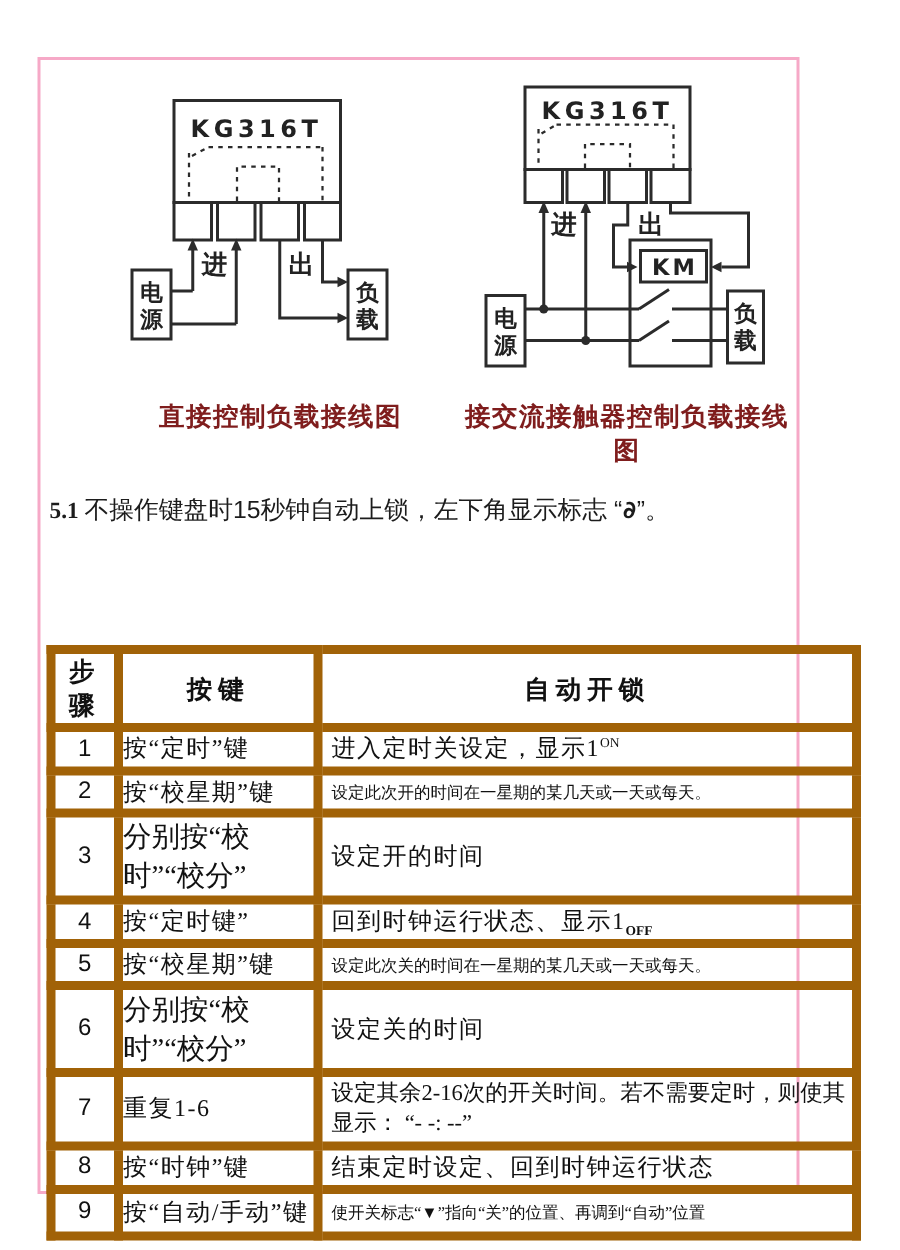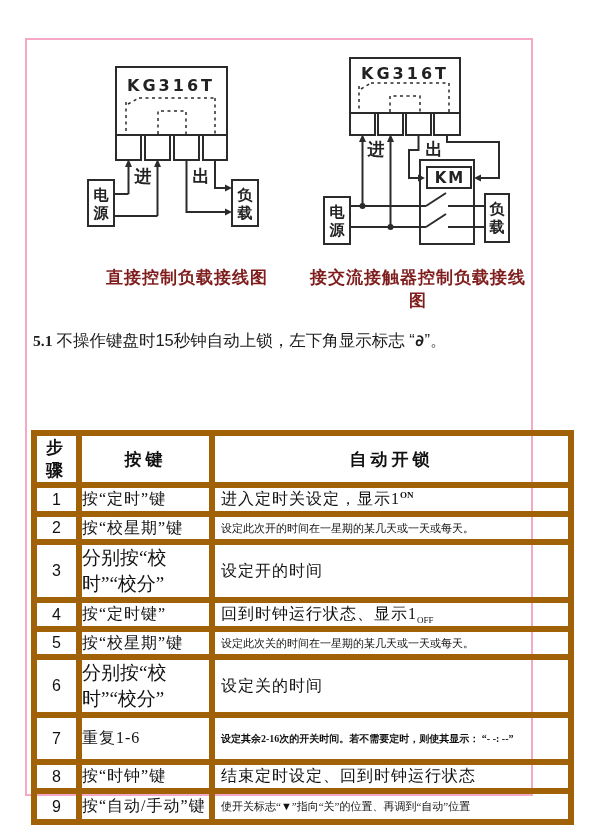--- a/index.html
+++ b/index.html
@@ -32,25 +32,25 @@
   .steps th, .steps td { border:6px solid #a16207; }
   .steps th { height:27px; font-size:17px; font-weight:bold; letter-spacing:4px; }
   .col-step { width:45px; }
   .col-key  { width:133px; }
   .steps td { height:28px; font-size:16px; }
   .td-step { text-align:center; font-family:"Liberation Sans", sans-serif; font-size:15px; }
   .td-key  { text-align:left; letter-spacing:1px; }
   .td-key.small { font-size:19px; letter-spacing:0; }
   .td-content { padding:1px 3px 1px 6px; letter-spacing:1px; }
   .td-content.small { font-size:11px; letter-spacing:0; }
-  .td-content.mid { font-size:10px; letter-spacing:0; line-height:1.35;font-weight:bold; }
+  .td-content.mid { font-size:15px; letter-spacing:0; line-height:1.35; }
   tr.tall td { height:47px; }
   tr.last td { height:31px; }
-  sup { font-size:9px; font-weight:bold; vertical-align:super; letter-spacing:0;text-align:center; }
-  sub { font-size:9px; font-weight:normal; vertical-align:sub; letter-spacing:0; }
+  sup { font-size:9px; font-weight:normal; vertical-align:super; letter-spacing:0;text-align:center; }
+  sub { font-size:9px; font-weight:bold; vertical-align:sub; letter-spacing:0; }
 </style>
 </head>
 <body>
 
 <div class="page">
   <div class="frame">
 
     <svg class="svgd" style="left:55px; top:14px;" width="185" height="185" viewBox="0 0 185 185">
       <g stroke="#2b2b2b" fill="none" stroke-width="2">
         <rect x="34" y="13" width="111" height="68"></rect>

